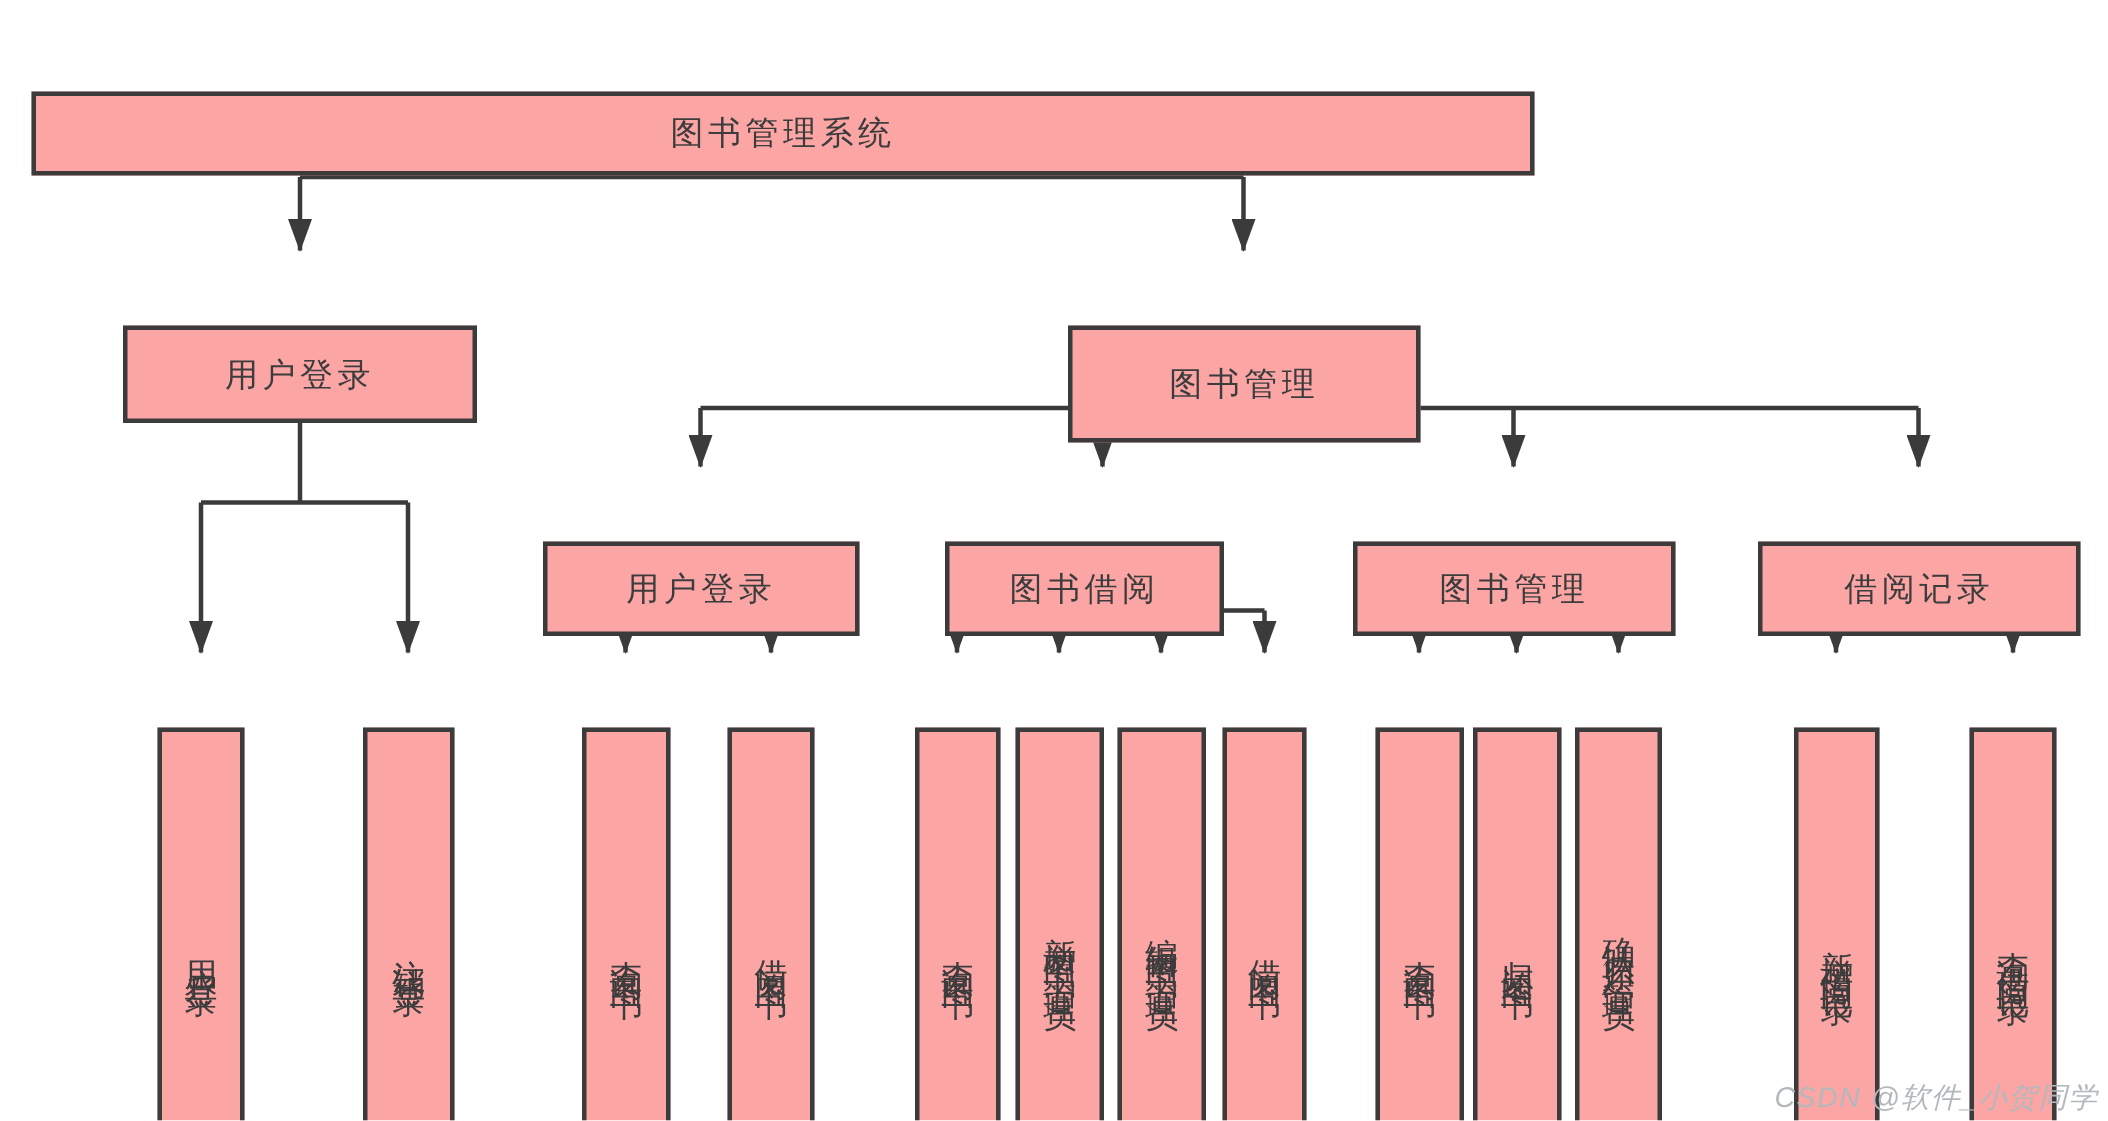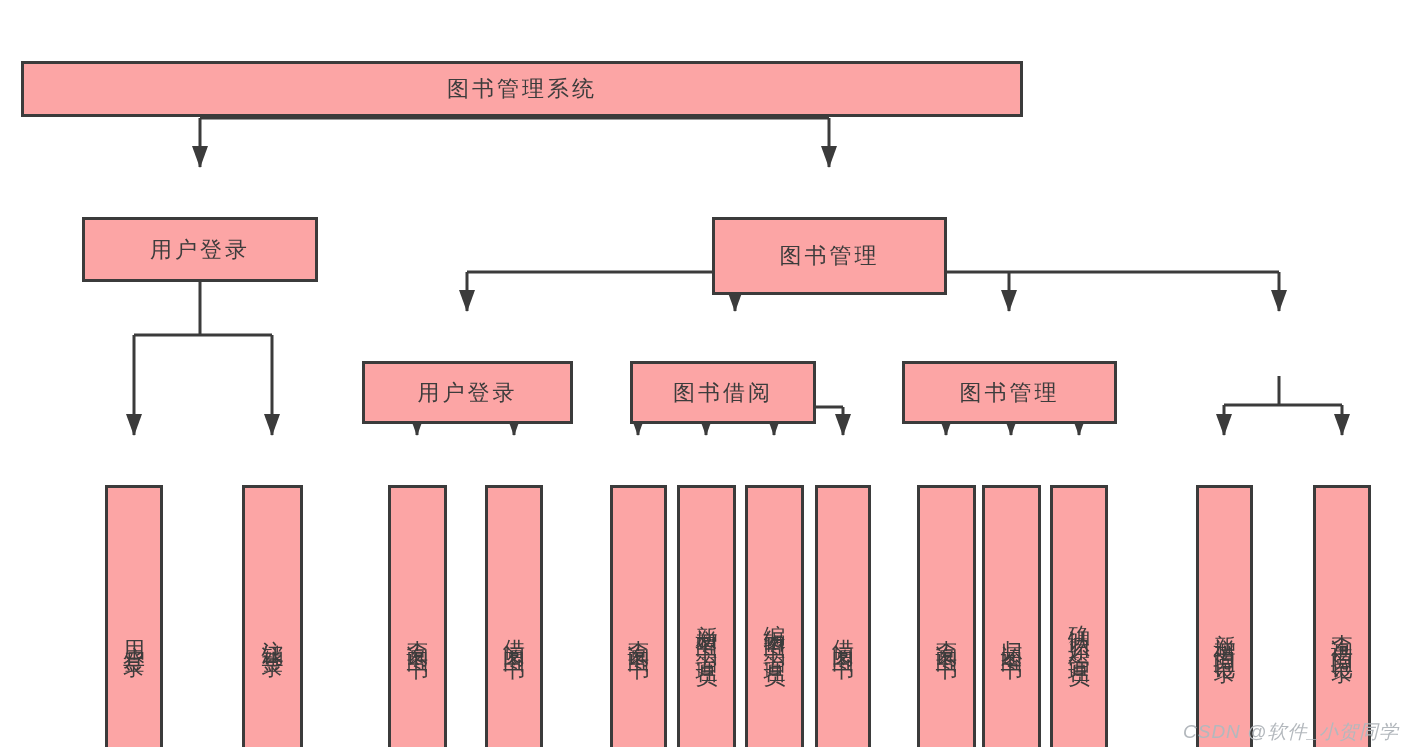--- a/index.html
+++ b/index.html
@@ -141,20 +141,23 @@
 
   <div class="node h" style="left:362px;top:313px;width:211px;height:63px">
     <span>用户登录</span>
   </div>
   <div class="node h" style="left:630px;top:313px;width:186px;height:63px">
     <span>图书借阅</span>
   </div>
   <div class="node h" style="left:902px;top:313px;width:215px;height:63px">
     <span>图书管理</span>
   </div>
+  <div class="node h" style="left:1172px;top:313px;width:215px;height:63px">
+    <span>借阅记录</span>
+  </div>
 
   <div class="node v" style="left:105px;top:437px;width:58px;height:298px">
     <span>用户登录</span>
   </div>
   <div class="node v" style="left:242px;top:437px;width:61px;height:298px">
     <span>注销登录</span>
   </div>
 
   <div class="node v" style="left:388px;top:437px;width:59px;height:298px">
     <span>查询图书</span>

